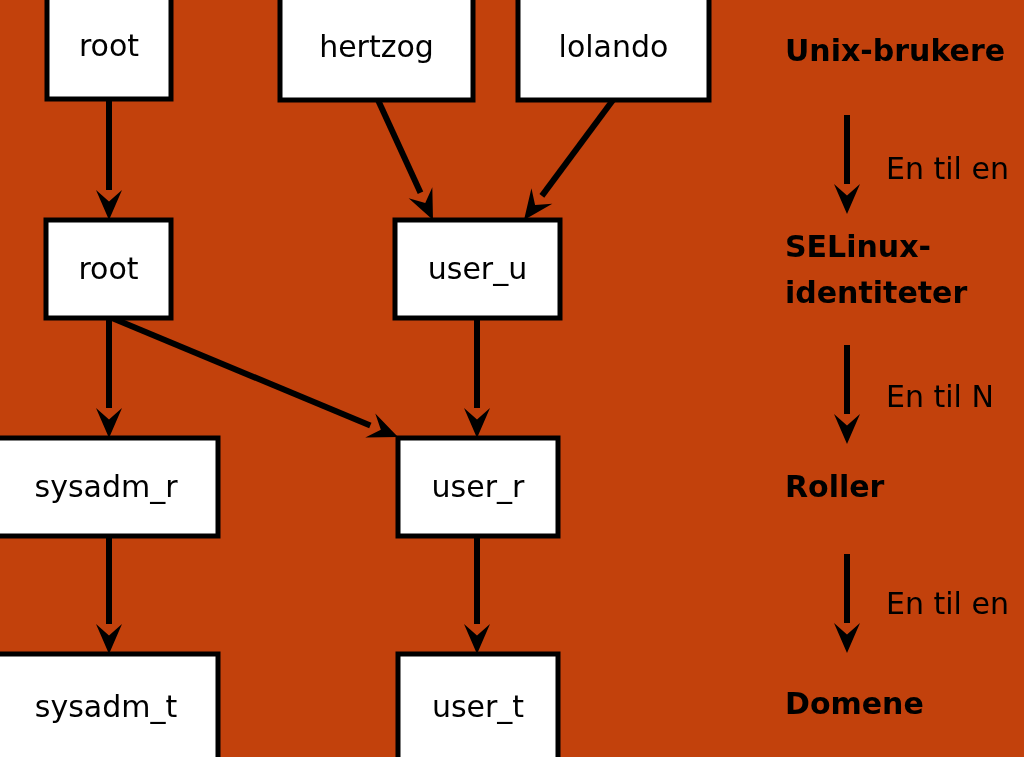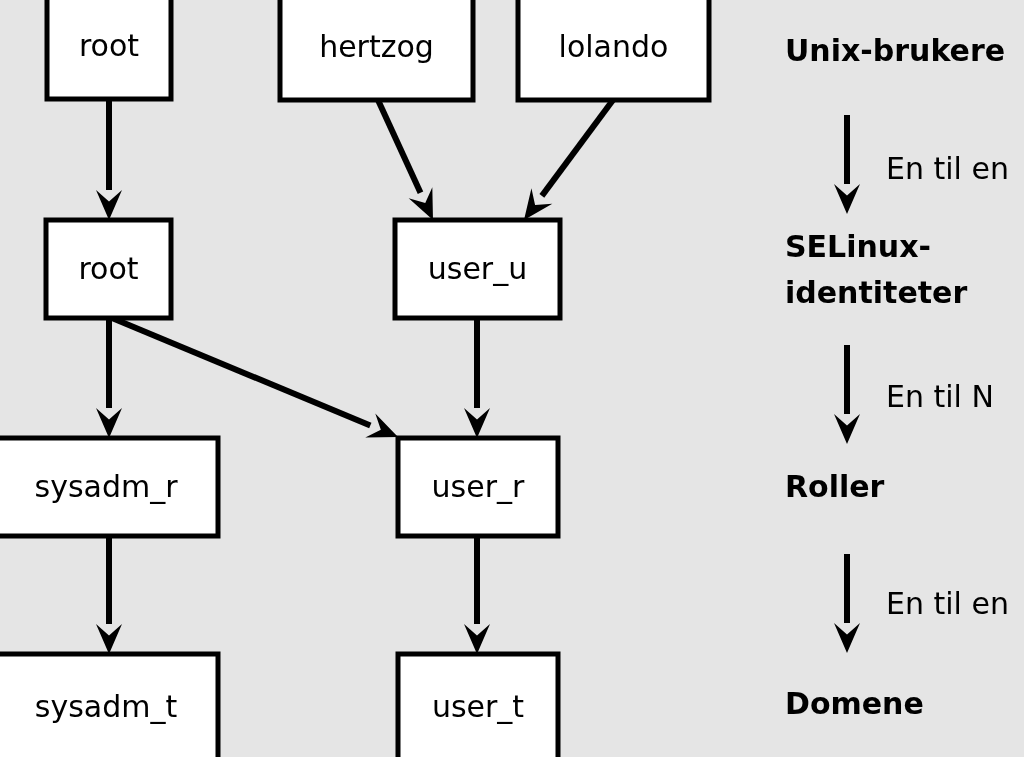--- a/index.html
+++ b/index.html
@@ -10,21 +10,21 @@
   body {
     width: 1024px;
     height: 757px;
     overflow: hidden;
     font-family: "DejaVu Sans", sans-serif;
   }
   #diagram-root {
     position: relative;
     width: 1024px;
     height: 757px;
-    background: #e5e5e5;
+    background: #c2410c;
   }
   svg#canvas {
     position: absolute;
     top: 0;
     left: 0;
     width: 1024px;
     height: 757px;
     display: block;
   }
   .node-rect {

